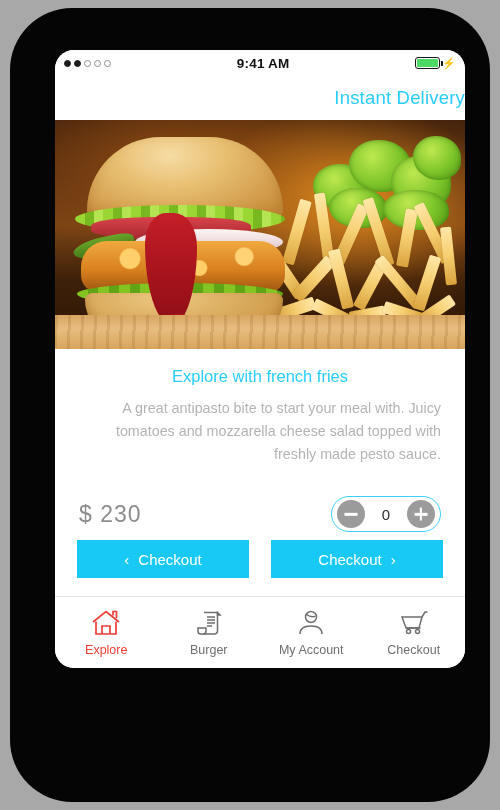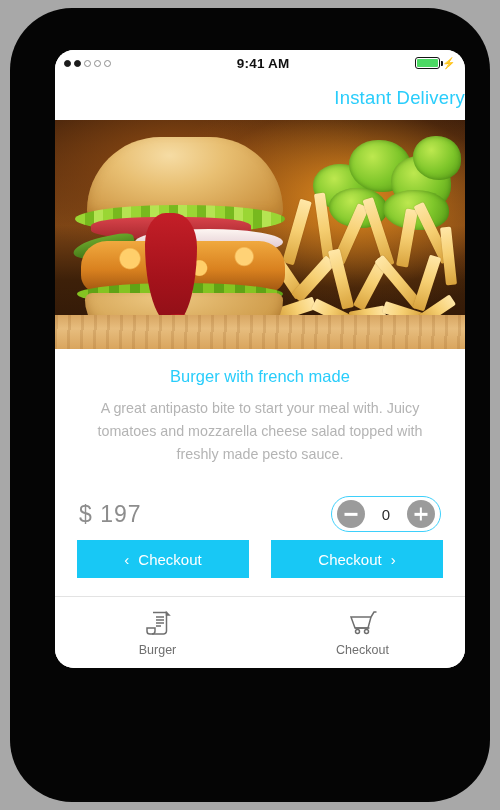--- a/index.html
+++ b/index.html
@@ -163,21 +163,21 @@
     transform: rotate(-12deg);
   }
 
   
   .content { flex: 1; background: #fff; position: relative; }
   .product-name {
     text-align: center; font-size: 16.5px; color: #29cdfb;
     margin-top: 18px;
   }
   .product-desc {
-    text-align: center; font-size: 14.3px; color: #b4b4b4;
+    text-align: right; font-size: 14.3px; color: #b4b4b4;
     line-height: 1.62; margin: 11px 24px 16px;
   }
   .price-row {
     display: flex; align-items: center; justify-content: space-between;
     margin: 30px 24px 0;
   }
   .price { font-size: 23px; color: #8d8d8d; letter-spacing: 1px; }
   .stepper {
     display: flex; align-items: center; gap: 10px;
     border: 1.6px solid #3ed0fb; border-radius: 22px;
@@ -300,25 +300,25 @@
           <span class="lettuce-bottom"></span>
           <span class="bun-bottom"></span>
           <span class="ketchup"></span>
           <span class="ketchup-drop"></span>
         </div>
 
         <div class="wood"></div>
       </div>
 
       <div class="content">
-        <div class="product-name">Burger with french made</div>
+        <div class="product-name">Explore with french fries</div>
         <div class="product-desc">A great antipasto bite to start your meal with. Juicy tomatoes and mozzarella cheese salad topped with freshly made pesto sauce.</div>
 
         <div class="price-row">
-          <div class="price">$ 197</div>
+          <div class="price">$ 230</div>
           <div class="stepper">
             <button class="step-btn minus"></button>
             <span class="qty">0</span>
             <button class="step-btn plus"></button>
           </div>
         </div>
 
         <div class="actions">
           <button class="btn">
             <span class="chev">‹</span>
@@ -326,33 +326,54 @@
           </button>
           <button class="btn">
             <span>Checkout</span>
             <span class="chev">›</span>
           </button>
         </div>
       </div>
 
       <div class="tab-bar">
 
+        <div class="tab active">
+          <span>
+            <svg width="30" height="28" viewBox="0 0 30 28" fill="none" stroke="#ef3e36" stroke-width="1.7">
+              <path d="M2 13 L15 2.5 L28 13"></path>
+              <path d="M5 12.5 V25 H25 V12.5"></path>
+              <path d="M11 25 V17 H19 V25"></path>
+              <path d="M22 6.5 V2.5 H25.5 V9.3"></path>
+            </svg>
+          </span>
+          <span class="tab-label">Explore</span>
+        </div>
 
         <div class="tab">
           <span>
             <svg width="30" height="28" viewBox="0 0 30 28" fill="none" stroke="#6f6f6f" stroke-width="1.5">
               <path d="M10 3.5 H23.5 V22 a3 3 0 0 1 -3 3 H9"></path>
               <path d="M23.5 3.5 L26 6 H23.5 Z" fill="#6f6f6f"></path>
               <path d="M9 25 a3 3 0 0 0 3 -3 V19 H4 v3.2 a2.8 2.8 0 0 0 2.8 2.8 Z"></path>
               <path d="M13 8 H21 M13 11 H21 M13 14 H21 M13 17 H18"></path>
             </svg>
           </span>
           <span class="tab-label">Burger</span>
         </div>
 
+        <div class="tab">
+          <span>
+            <svg width="30" height="28" viewBox="0 0 30 28" fill="none" stroke="#6f6f6f" stroke-width="1.5">
+              <path d="M15 2.5 a5.5 5.5 0 0 1 5.5 5.5 a5.5 5.5 0 0 1 -11 0 a5.5 5.5 0 0 1 5.5 -5.5 Z"></path>
+              <path d="M10.5 5.5 q4.5 3.4 9 1.6"></path>
+              <path d="M4 25 q0 -8 11 -8 q11 0 11 8"></path>
+            </svg>
+          </span>
+          <span class="tab-label">My Account</span>
+        </div>
 
         <div class="tab">
           <span>
             <svg width="30" height="28" viewBox="0 0 30 28" fill="none" stroke="#6f6f6f" stroke-width="1.5">
               <path d="M3 8 H23 L20 19 H7 Z"></path>
               <path d="M23 8 L26 3 H28.5"></path>
               <path d="M7 19 H21.5"></path>
               <circle cx="9.5" cy="22.5" r="2"></circle>
               <circle cx="18.5" cy="22.5" r="2"></circle>
             </svg>

